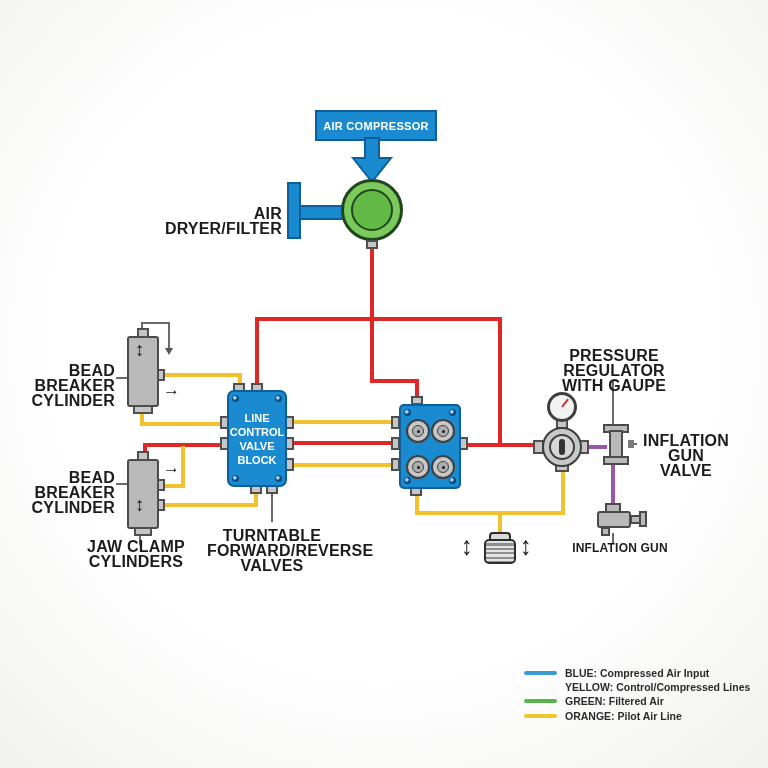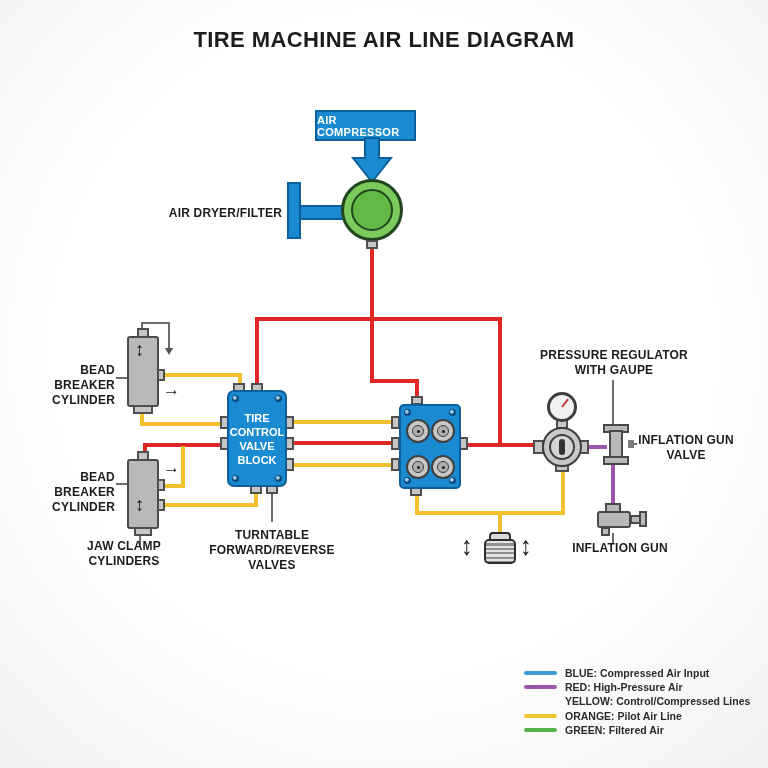--- a/index.html
+++ b/index.html
@@ -7,21 +7,21 @@
     width:768px;height:768px;
     font-family:"Liberation Sans","DejaVu Sans",sans-serif;
     background:#f2f2f0;
   }
   #canvas{
     position:relative;width:768px;height:768px;overflow:hidden;
     background:radial-gradient(circle at 50% 45%, #ffffff 58%, #f1f1ef 100%);
   }
   .abs{position:absolute;}
   .lbl{
-    position:absolute;color:#1c1c1c;font-weight:bold;font-size:12px;
+    position:absolute;color:#1c1c1c;font-weight:bold;font-size:16px;
     line-height:15px;letter-spacing:.2px;
   }
   .center{text-align:center;}
   .right{text-align:right;}
   
   .ln{position:absolute;}
   .red{background:#df2826;}
   .yel{background:#f3c12d;}
   .pur{background:#9a57a9;}
   .thin{background:#6a6a6a;}
@@ -54,21 +54,20 @@
   }
   .legend-row{display:flex;align-items:center;height:14.2px;}
   .legend-swatch{width:33px;height:4px;border-radius:2px;margin-right:8px;flex:0 0 33px;}
   .legend-text{font-size:10.5px;font-weight:bold;color:#2b2b2b;white-space:nowrap;}
 </style>
 </head>
 <body>
 
 <div id="canvas">
 
-  <div class="lbl center" style="left:0;top:32px;width:768px;font-size:22px;letter-spacing:.4px;">TIRE MACHINE AIR LINE DIAGRAM</div>
 
   <div class="ln red" style="left:370px;top:244px;width:4px;height:75px;"></div>
   <div class="ln red" style="left:255px;top:317px;width:247px;height:4px;"></div>
   <div class="ln red" style="left:255px;top:317px;width:4px;height:76px;"></div>
   <div class="ln red" style="left:370px;top:317px;width:4px;height:66px;"></div>
   <div class="ln red" style="left:370px;top:379px;width:49px;height:4px;"></div>
   <div class="ln red" style="left:415px;top:379px;width:4px;height:27px;"></div>
   <div class="ln red" style="left:498px;top:317px;width:4px;height:130px;"></div>
   <div class="ln red" style="left:461px;top:443px;width:80px;height:4px;"></div>
   <div class="ln red" style="left:143px;top:443px;width:86px;height:4px;"></div>
@@ -99,21 +98,21 @@
   <div class="ln thin" style="left:139px;top:536px;width:2px;height:9px;"></div>
   <div class="ln thin" style="left:116px;top:377px;width:11px;height:2px;"></div>
   <div class="ln thin" style="left:116px;top:483px;width:11px;height:2px;"></div>
   <div class="ln thin" style="left:630px;top:443px;width:7px;height:2px;"></div>
 
   <div class="ln thin" style="left:141px;top:322px;width:2px;height:9px;"></div>
   <div class="ln thin" style="left:141px;top:322px;width:29px;height:2px;"></div>
   <div class="ln thin" style="left:168px;top:322px;width:2px;height:26px;"></div>
   <div class="tri-down" style="left:165px;top:348px;"></div>
 
-  <div class="bluebox" style="left:315px;top:110px;width:101px;height:31px;display:flex;align-items:center;justify-content:center;font-size:11px;letter-spacing:.3px;">
+  <div class="bluebox" style="left:315px;top:110px;width:122px;height:31px;display:flex;align-items:center;justify-content:center;font-size:11px;letter-spacing:.3px;">
     <span>AIR COMPRESSOR</span>
   </div>
 
   <svg class="abs" style="left:344px;top:137px;" width="56" height="48">
     <polygon points="21,1 35,1 35,21 47,21 28,45 9,21 21,21" fill="#1b8bd1" stroke="#0d5f9b" stroke-width="2"></polygon>
   </svg>
 
   <div class="bluebox" style="left:287px;top:182px;width:14px;height:57px;"></div>
   <div class="bluebox" style="left:299px;top:205px;width:45px;height:15px;"></div>
   <div class="abs" style="left:341px;top:179px;width:62px;height:62px;border-radius:50%;background:#7cc95c;border:3px solid #20461f;box-sizing:border-box;"></div>
@@ -136,36 +135,36 @@
   <div class="tab" style="left:137px;top:451px;width:12px;height:10px;"></div>
   <div class="tab" style="left:157px;top:479px;width:8px;height:12px;"></div>
   <div class="tab" style="left:157px;top:499px;width:8px;height:12px;"></div>
   <div class="tab" style="left:134px;top:527px;width:18px;height:9px;"></div>
   <div class="arrow-glyph" style="left:135px;top:494px;font-size:19px;">↕</div>
   <div class="arrow-glyph" style="left:163px;top:458px;font-size:17px;">→</div>
   <div class="lbl right" style="left:25px;top:470px;width:90px;">
     <div>BEAD BREAKER</div>
     <div>CYLINDER</div>
   </div>
-  <div class="lbl center" style="left:64px;top:539px;width:120px;">
+  <div class="lbl center" style="left:76px;top:539px;width:120px;">
     <div>JAW CLAMP</div>
     <div>CYLINDERS</div>
   </div>
 
   <div class="tab" style="left:233px;top:383px;width:12px;height:9px;"></div>
   <div class="tab" style="left:251px;top:383px;width:12px;height:9px;"></div>
   <div class="tab" style="left:220px;top:416px;width:9px;height:13px;"></div>
   <div class="tab" style="left:220px;top:437px;width:9px;height:13px;"></div>
   <div class="tab" style="left:285px;top:416px;width:9px;height:13px;"></div>
   <div class="tab" style="left:285px;top:437px;width:9px;height:13px;"></div>
   <div class="tab" style="left:285px;top:458px;width:9px;height:13px;"></div>
   <div class="tab" style="left:250px;top:485px;width:12px;height:9px;"></div>
   <div class="tab" style="left:266px;top:485px;width:12px;height:9px;"></div>
   <div class="bluebox" style="left:227px;top:390px;width:60px;height:97px;border-radius:7px;display:flex;flex-direction:column;align-items:center;justify-content:center;font-size:11px;line-height:14px;text-align:center;">
-    <div>TIRE</div>
+    <div>LINE</div>
     <div>CONTROL</div>
     <div>VALVE</div>
     <div>BLOCK</div>
   </div>
   <div class="screw" style="left:232px;top:395px;"></div>
   <div class="screw" style="left:275px;top:395px;"></div>
   <div class="screw" style="left:232px;top:475px;"></div>
   <div class="screw" style="left:275px;top:475px;"></div>
   <div class="lbl center" style="left:207px;top:528px;width:130px;">
     <div>TURNTABLE</div>
@@ -236,30 +235,26 @@
   <div class="abs" style="left:484px;top:539px;width:32px;height:25px;border:2px solid #2e2e2e;border-radius:5px;box-sizing:border-box;background:repeating-linear-gradient(180deg,#e4e4e4 0 2px,#8f8f8f 2px 4.5px);"></div>
   <div class="arrow-glyph" style="left:461px;top:533px;font-size:23px;transform:scaleY(1.15);">↕</div>
   <div class="arrow-glyph" style="left:520px;top:533px;font-size:23px;transform:scaleY(1.15);">↕</div>
 
   <div class="abs" style="left:524px;top:666px;">
     <div class="legend-row">
       <div class="legend-swatch" style="background-color: rgb(58, 156, 209);"></div>
       <div class="legend-text">BLUE: Compressed Air Input</div>
     </div>
     <div class="legend-row">
-      <div class="legend-swatch" style="background-color: rgb(154, 87, 169);"></div>
-      <div class="legend-text">RED: High-Pressure Air</div>
-    </div>
-    <div class="legend-row">
       <div class="legend-swatch"></div>
       <div class="legend-text">YELLOW: Control/Compressed Lines</div>
     </div>
     <div class="legend-row">
+      <div class="legend-swatch" style="background-color: rgb(85, 181, 74);"></div>
+      <div class="legend-text">GREEN: Filtered Air</div>
+    </div>
+    <div class="legend-row">
       <div class="legend-swatch" style="background-color: rgb(242, 197, 46);"></div>
       <div class="legend-text">ORANGE: Pilot Air Line</div>
     </div>
-    <div class="legend-row">
-      <div class="legend-swatch" style="background-color: rgb(85, 181, 74);"></div>
-      <div class="legend-text">GREEN: Filtered Air</div>
-    </div>
   </div>
 
 </div>
 
 </body></html>

